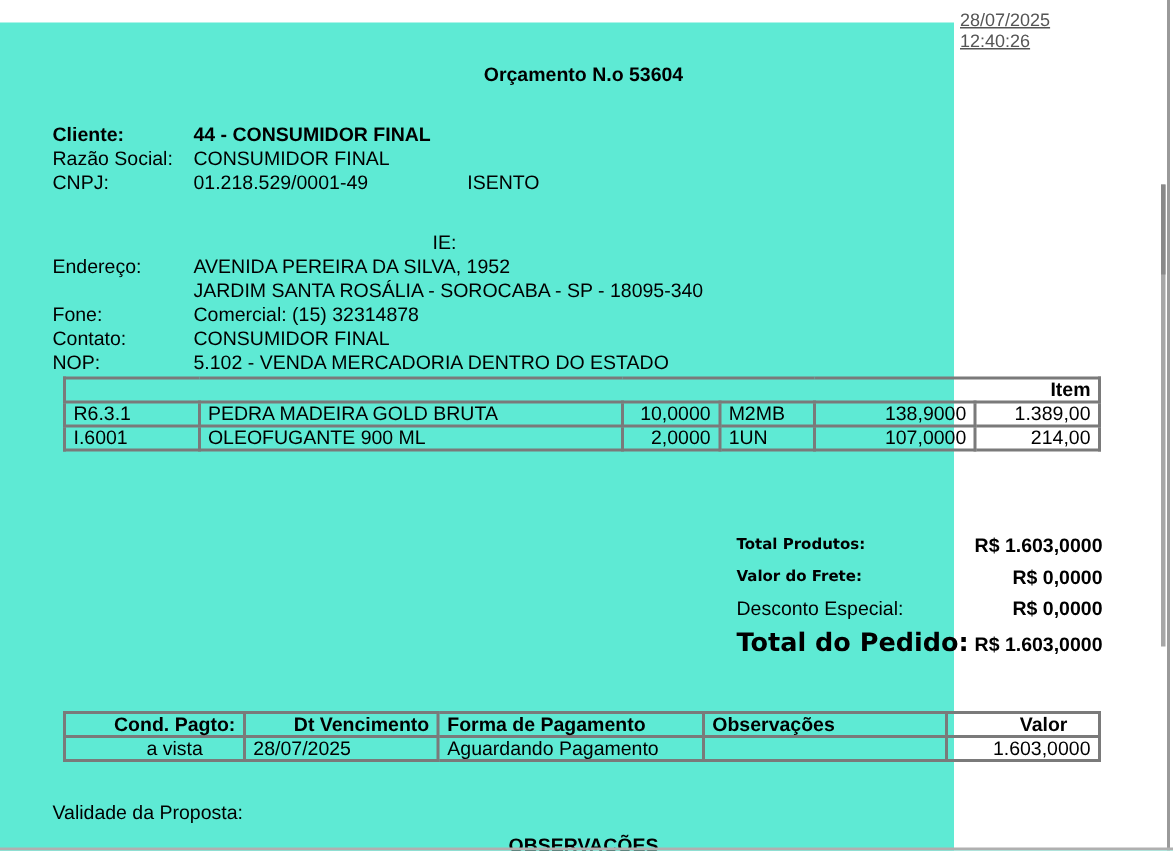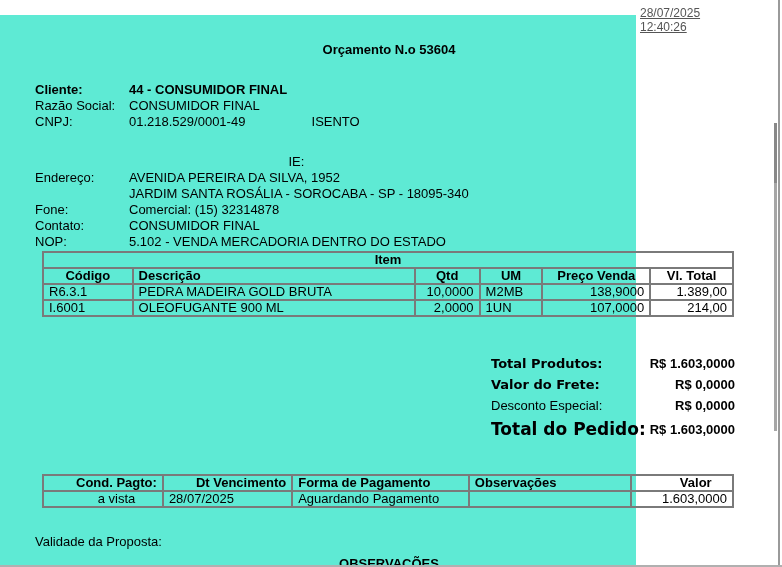--- a/index.html
+++ b/index.html
@@ -25,27 +25,27 @@
   .client .lbl { width:94px; }
   .client .val { }
   .client .bold { font-weight:bold; }
   .ie { margin-left:43px;margin-top:40px; }
 
   table.grid { border-collapse:collapse; position:absolute; font-size:13px; }
   table.grid td, table.grid th { border:2px solid #7a7a7a; padding:0 5px; height:14px; line-height:14px; white-space:nowrap; }
   table.grid th { font-weight:bold; }
 
   .items { left:42px; top:236px; width:692px; }
-  .items .c { text-align:center; }
+  .items .c { text-align:right; }
   .items .r { text-align:right; }
   .items .l { text-align:left; }
 
   .totals { position:absolute; left:491px; top:338px; width:244px; }
   .totals .line { display:flex; justify-content:space-between; height:21px; align-items:center; }
-  .totals .lbl-b { font-family:"DejaVu Sans", sans-serif; font-weight:bold; font-size:13px;text-align:right; }
+  .totals .lbl-b { font-family:"DejaVu Sans", sans-serif; font-weight:bold; font-size:10px;text-align:right; }
   .totals .lbl { font-size:13px; }
   .totals .val { font-size:13px; font-weight:bold; }
   .totals .big { font-family:"DejaVu Sans", sans-serif; font-weight:bold; font-size:17px; }
   .totals .line.big-line { height:26px; }
 
   .pay { left:42px; top:459px; width:692px; }
   .pay .c { text-align:center;padding-left:32px; }
   .pay .r { text-align:right; }
   .pay .l { text-align:left; }
 
@@ -102,28 +102,20 @@
       <col style="width:90px">
         <col style="width:283px">
         <col style="width:65px">
         <col style="width:63px">
         <col style="width:108px">
         <col style="width:83px">
     </colgroup>
     <tbody>
         <tr>
       <th colspan="6" class="c">Item</th>
-    </tr>
-    <tr>
-      <th class="c">Código</th>
-      <th class="l">Descrição</th>
-      <th class="c">Qtd</th>
-      <th class="c">UM</th>
-      <th class="c">Preço Venda</th>
-      <th class="c">Vl. Total</th>
     </tr>
     <tr>
       <td class="l">R6.3.1</td>
       <td class="l">PEDRA MADEIRA GOLD BRUTA</td>
       <td class="r">10,0000</td>
       <td class="l">M2MB</td>
       <td class="r">138,9000</td>
       <td class="r">1.389,00</td>
     </tr>
     <tr>

